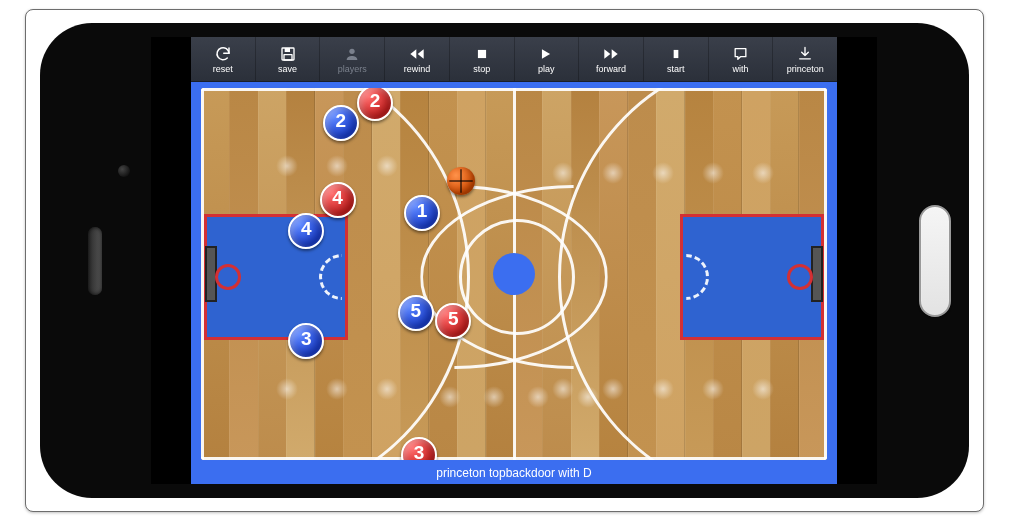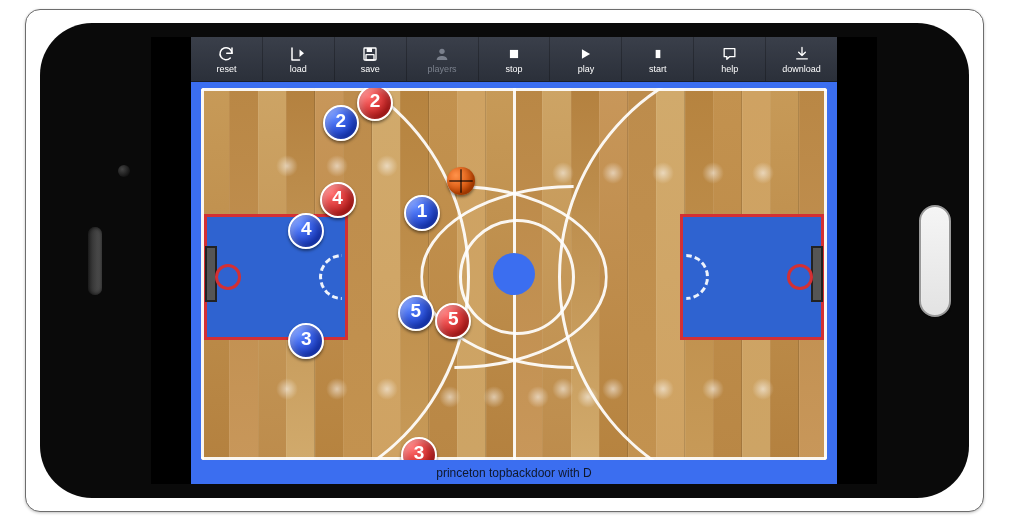--- a/index.html
+++ b/index.html
@@ -11,21 +11,21 @@
     position: relative;
     overflow: hidden;
   }
   .frame {
     position: absolute;
     left: 25px;
     top: 9px;
     width: 957px;
     height: 501px;
     border: 1px solid #6d6d6d;
-    border-radius: 15px;
+    border-radius: 8px;
     box-shadow: 0 1px 3px rgba(0,0,0,0.25);
     background: #fff;
     overflow: hidden;
   }
   .bezel {
     position: absolute;
     left: 14px;
     top: 13px;
     right: 14px;
     bottom: 13px;
@@ -243,21 +243,21 @@
     left: 50%; top: 2px; bottom: 2px; width: 1.5px; margin-left: -0.75px;
     border-radius: 2px;
   }
   .ball::after {
     top: 50%; left: 2px; right: 2px; height: 1.5px; margin-top: -0.75px;
     border-radius: 2px;
   }
   .footer {
     height: 22px;
     flex: 0 0 auto;
-    color: #0f172a;
+    color: #ffffff;
     font-size: 12px;
     text-align: center;
     line-height: 22px;
   }
 </style>
 </head>
 <body>
 
 <div class="frame">
   <div class="bezel">
@@ -271,86 +271,95 @@
               <span class="ic">
                 <svg width="18" height="18" viewBox="0 0 24 24">
                   <path d="M20 11a8 8 0 1 0-2.3 6.3" stroke="#ffffff" fill="none" stroke-width="2" stroke-linecap="round" stroke-linejoin="round"></path>
                   <path d="M20 4v7h-7" stroke="#ffffff" fill="none" stroke-width="2" stroke-linecap="round" stroke-linejoin="round"></path>
                 </svg>
               </span>
               <span class="lbl">reset</span>
             </div>
             <div class="tbtn">
               <span class="ic">
-                <svg width="18" height="18" viewBox="0 0 24 24">
-                  <path d="M14 3v7l6-5-6-5z" transform="translate(0 6)" fill="#ffffff"></path>
-                  <path d="M4 4v16h10" stroke="#ffffff" fill="none" stroke-width="2" stroke-linecap="round" stroke-linejoin="round"></path>
-                </svg>
-              </span>
-              <span class="lbl">load</span>
-            </div>
-            <div class="tbtn">
-              <span class="ic">
                 <svg width="16" height="16" viewBox="0 0 24 24">
                   <rect x="3" y="3" width="18" height="18" rx="1" stroke="#ffffff" fill="none" stroke-width="2" stroke-linecap="round" stroke-linejoin="round"></rect>
                   <rect x="7" y="3" width="8" height="6" fill="#ffffff"></rect>
                   <rect x="6" y="13" width="12" height="8" stroke="#ffffff" fill="none" stroke-width="2" stroke-linecap="round" stroke-linejoin="round"></rect>
                 </svg>
               </span>
               <span class="lbl">save</span>
             </div>
             <div class="tbtn disabled">
               <span class="ic">
                 <svg width="16" height="16" viewBox="0 0 24 24">
                   <circle cx="12" cy="8" r="4" fill="#7a808c"></circle>
                   <path d="M4 21c0-4 4-6 8-6s8 2 8 6" fill="#7a808c"></path>
                 </svg>
               </span>
               <span class="lbl">players</span>
             </div>
             <div class="tbtn">
               <span class="ic">
+                <svg width="18" height="16" viewBox="0 0 24 24">
+                  <path d="M11 5v14L2 12z" fill="#ffffff"></path>
+                  <path d="M22 5v14L13 12z" fill="#ffffff"></path>
+                </svg>
+              </span>
+              <span class="lbl">rewind</span>
+            </div>
+            <div class="tbtn">
+              <span class="ic">
                 <svg width="14" height="14" viewBox="0 0 24 24">
                   <rect x="5" y="5" width="14" height="14" fill="#ffffff"></rect>
                 </svg>
               </span>
               <span class="lbl">stop</span>
             </div>
             <div class="tbtn">
               <span class="ic">
                 <svg width="14" height="16" viewBox="0 0 24 24">
                   <path d="M5 4v16l14-8z" fill="#ffffff"></path>
                 </svg>
               </span>
               <span class="lbl">play</span>
             </div>
             <div class="tbtn">
               <span class="ic">
+                <svg width="18" height="16" viewBox="0 0 24 24">
+                  <path d="M2 5v14l9-7z" fill="#ffffff"></path>
+                  <path d="M13 5v14l9-7z" fill="#ffffff"></path>
+                </svg>
+              </span>
+              <span class="lbl">forward</span>
+            </div>
+            <div class="tbtn">
+              <span class="ic">
                 <svg width="14" height="16" viewBox="0 0 24 24">
                   <rect x="8" y="5" width="8" height="14" fill="#ffffff"></rect>
                 </svg>
               </span>
               <span class="lbl">start</span>
             </div>
             <div class="tbtn">
               <span class="ic">
                 <svg width="17" height="16" viewBox="0 0 24 24">
                   <path d="M4 4h16v12H12l-4 4v-4H4z" stroke="#ffffff" fill="none" stroke-width="2" stroke-linecap="round" stroke-linejoin="round"></path>
                 </svg>
               </span>
-              <span class="lbl">help</span>
+              <span class="lbl">with</span>
             </div>
             <div class="tbtn">
               <span class="ic">
                 <svg width="16" height="17" viewBox="0 0 24 24">
                   <path d="M12 3v12M7 10l5 5 5-5" stroke="#ffffff" fill="none" stroke-width="2" stroke-linecap="round" stroke-linejoin="round"></path>
                   <path d="M4 20h16" stroke="#ffffff" fill="none" stroke-width="2" stroke-linecap="round" stroke-linejoin="round"></path>
                 </svg>
               </span>
-              <span class="lbl">download</span>
+              <span class="lbl">princeton</span>
             </div>
           </div>
 
         <div class="court-wrap">
           <div class="court" id="court">
             <div class="wood" id="wood">
                 <div class="plank" style="left: 0%; width: 4.64545%; background: linear-gradient(rgb(199, 154, 88), rgb(180, 129, 63));"></div>
                 <div class="plank" style="left: 4.54545%; width: 4.64545%; background: linear-gradient(rgb(185, 135, 69), rgb(200, 151, 90));"></div>
                 <div class="plank" style="left: 9.09091%; width: 4.64545%; background: linear-gradient(rgb(205, 164, 101), rgb(189, 140, 76));"></div>
                 <div class="plank" style="left: 13.6364%; width: 4.64545%; background: linear-gradient(rgb(180, 129, 63), rgb(209, 170, 108));"></div>

